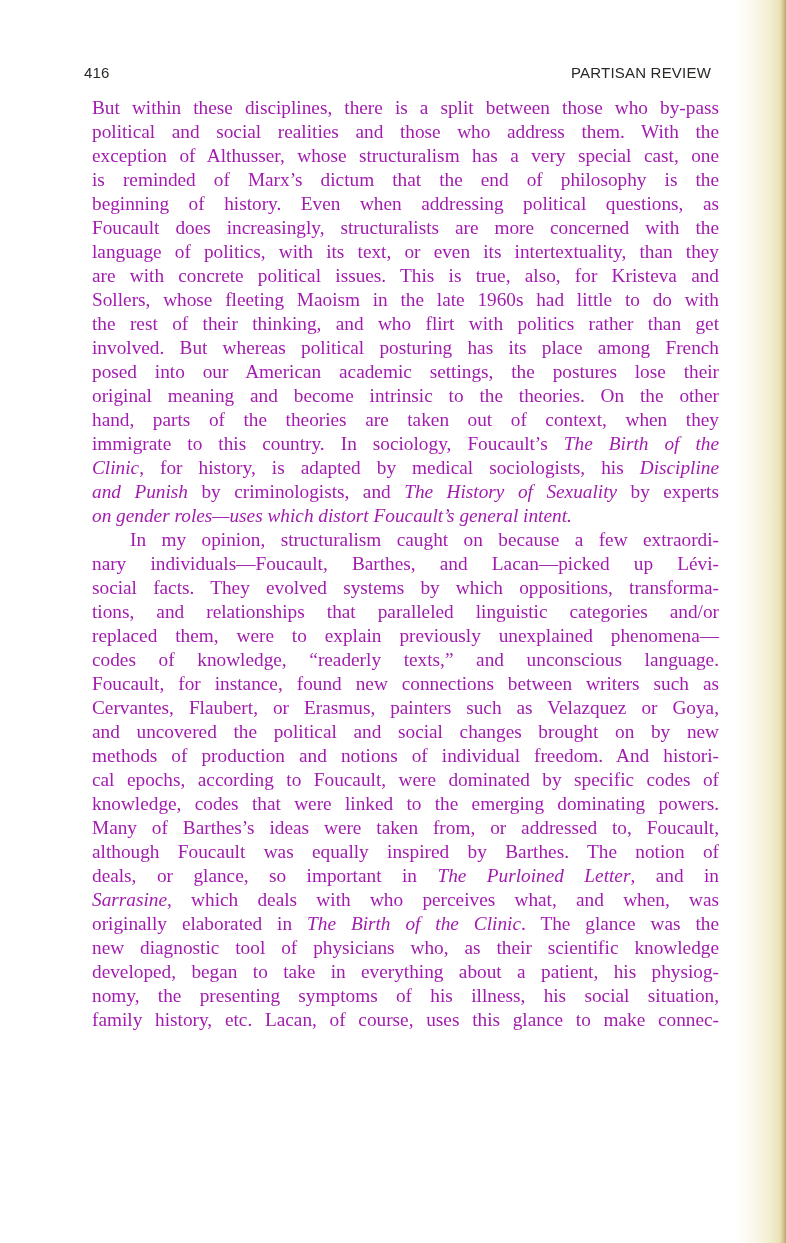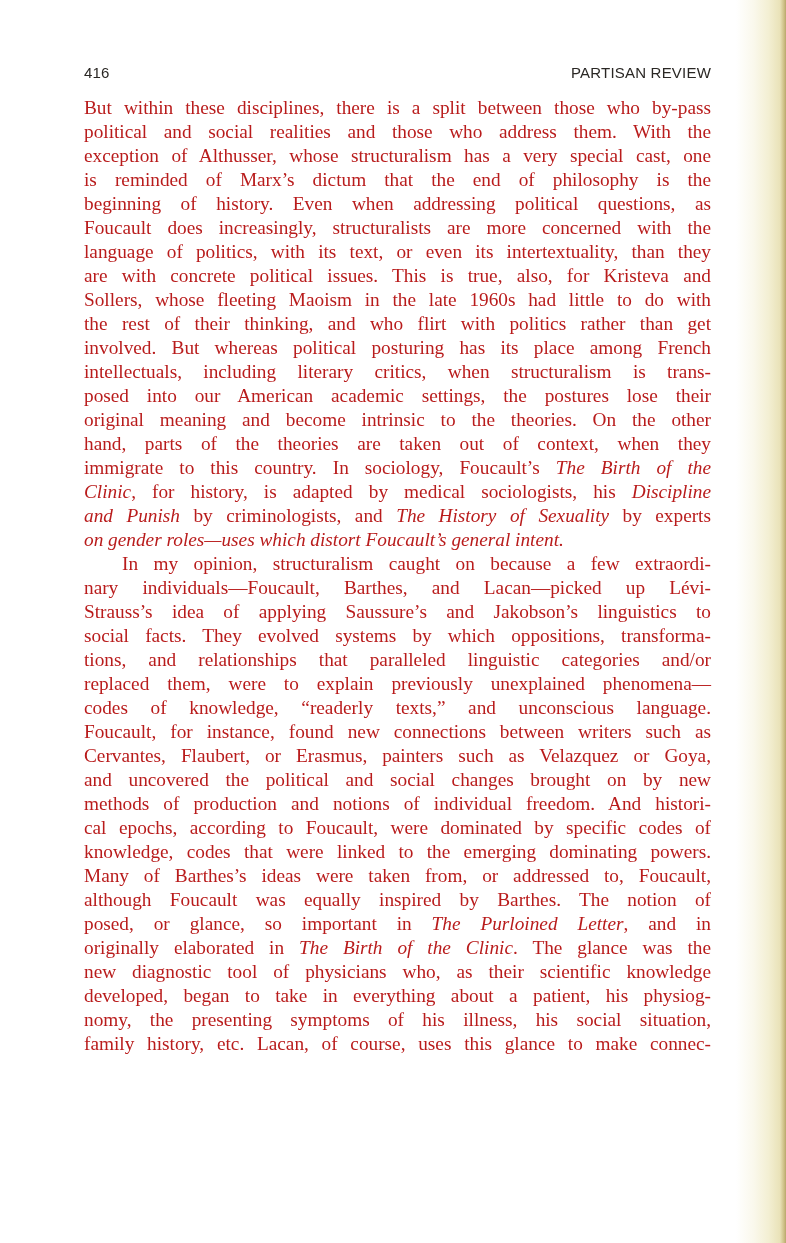--- a/index.html
+++ b/index.html
@@ -46,26 +46,26 @@
       justify-content: space-between;
       font-family: "Liberation Sans", "DejaVu Sans", sans-serif;
       font-size: 15px;
       letter-spacing: 0.2px;
       color: #2a2724;
       text-align: center;
     }
     .body-text {
       position: absolute;
       top: 96px;
-      left: 84px;
+      left: 92px;
       width: 627px;
       font-size: 19.3px;
       line-height: 24px;
       text-align: justify;
-      color: #b91c1c;
+      color: #a21caf;
     }
     .line {
       display: block;
       text-align: justify;
       text-align-last: justify;
       white-space: nowrap;
       height: 24px;
     }
     .line.last {
       text-align-last: left;
@@ -95,46 +95,45 @@
         <span class="line"><span>political and social realities and those who address them. With the</span></span>
         <span class="line"><span>exception of Althusser, whose structuralism has a very special cast, one</span></span>
         <span class="line"><span>is reminded of Marx’s dictum that the end of philosophy is the</span></span>
         <span class="line"><span>beginning of history. Even when addressing political questions, as</span></span>
         <span class="line"><span>Foucault does increasingly, structuralists are more concerned with the</span></span>
         <span class="line"><span>language of politics, with its text, or even its intertextuality, than they</span></span>
         <span class="line"><span>are with concrete political issues. This is true, also, for Kristeva and</span></span>
         <span class="line"><span>Sollers, whose fleeting Maoism in the late 1960s had little to do with</span></span>
         <span class="line"><span>the rest of their thinking, and who flirt with politics rather than get</span></span>
         <span class="line"><span>involved. But whereas political posturing has its place among French</span></span>
-        <span class="line"><span>intellectuals, including literary critics, when structuralism is trans-</span></span>
         <span class="line"><span>posed into our American academic settings, the postures lose their</span></span>
         <span class="line"><span>original meaning and become intrinsic to the theories. On the other</span></span>
         <span class="line"><span>hand, parts of the theories are taken out of context, when they</span></span>
         <span class="line"><span>immigrate to this country. In sociology, Foucault’s </span><span class="it">The Birth of the</span></span>
         <span class="line"><span class="it">Clinic</span><span>, for history, is adapted by medical sociologists, his </span><span class="it">Discipline</span></span>
         <span class="line"><span class="it">and Punish</span><span> by criminologists, and </span><span class="it">The History of Sexuality</span><span> by experts</span></span>
         <span class="line last"><span>on gender roles—uses which distort Foucault’s general intent.</span></span>
       </div>
       <div>
         <span class="line indent"><span>In my opinion, structuralism caught on because a few extraordi-</span></span>
         <span class="line"><span>nary individuals—Foucault, Barthes, and Lacan—picked up Lévi-</span></span>
-        <span class="line"><span>Strauss’s idea of applying Saussure’s and Jakobson’s linguistics to</span></span>
         <span class="line"><span>social facts. They evolved systems by which oppositions, transforma-</span></span>
         <span class="line"><span>tions, and relationships that paralleled linguistic categories and/or</span></span>
         <span class="line"><span>replaced them, were to explain previously unexplained phenomena—</span></span>
         <span class="line"><span>codes of knowledge, “readerly texts,” and unconscious language.</span></span>
         <span class="line"><span>Foucault, for instance, found new connections between writers such as</span></span>
         <span class="line"><span>Cervantes, Flaubert, or Erasmus, painters such as Velazquez or Goya,</span></span>
         <span class="line"><span>and uncovered the political and social changes brought on by new</span></span>
         <span class="line"><span>methods of production and notions of individual freedom. And histori-</span></span>
         <span class="line"><span>cal epochs, according to Foucault, were dominated by specific codes of</span></span>
         <span class="line"><span>knowledge, codes that were linked to the emerging dominating powers.</span></span>
         <span class="line"><span>Many of Barthes’s ideas were taken from, or addressed to, Foucault,</span></span>
         <span class="line"><span>although Foucault was equally inspired by Barthes. The notion of</span></span>
-        <span class="line"><span>posed, or glance, so important in </span><span class="it">The Purloined Letter</span><span>, and in</span></span>
+        <span class="line"><span>deals, or glance, so important in </span><span class="it">The Purloined Letter</span><span>, and in</span></span>
+        <span class="line"><span class="it">Sarrasine</span><span>, which deals with who perceives what, and when, was</span></span>
         <span class="line"><span>originally elaborated in </span><span class="it">The Birth of the Clinic</span><span>. The glance was the</span></span>
         <span class="line"><span>new diagnostic tool of physicians who, as their scientific knowledge</span></span>
         <span class="line"><span>developed, began to take in everything about a patient, his physiog-</span></span>
         <span class="line"><span>nomy, the presenting symptoms of his illness, his social situation,</span></span>
         <span class="line"><span>family history, etc. Lacan, of course, uses this glance to make connec-</span></span>
       </div>
     </div>
 </div>
 
 </body></html>

